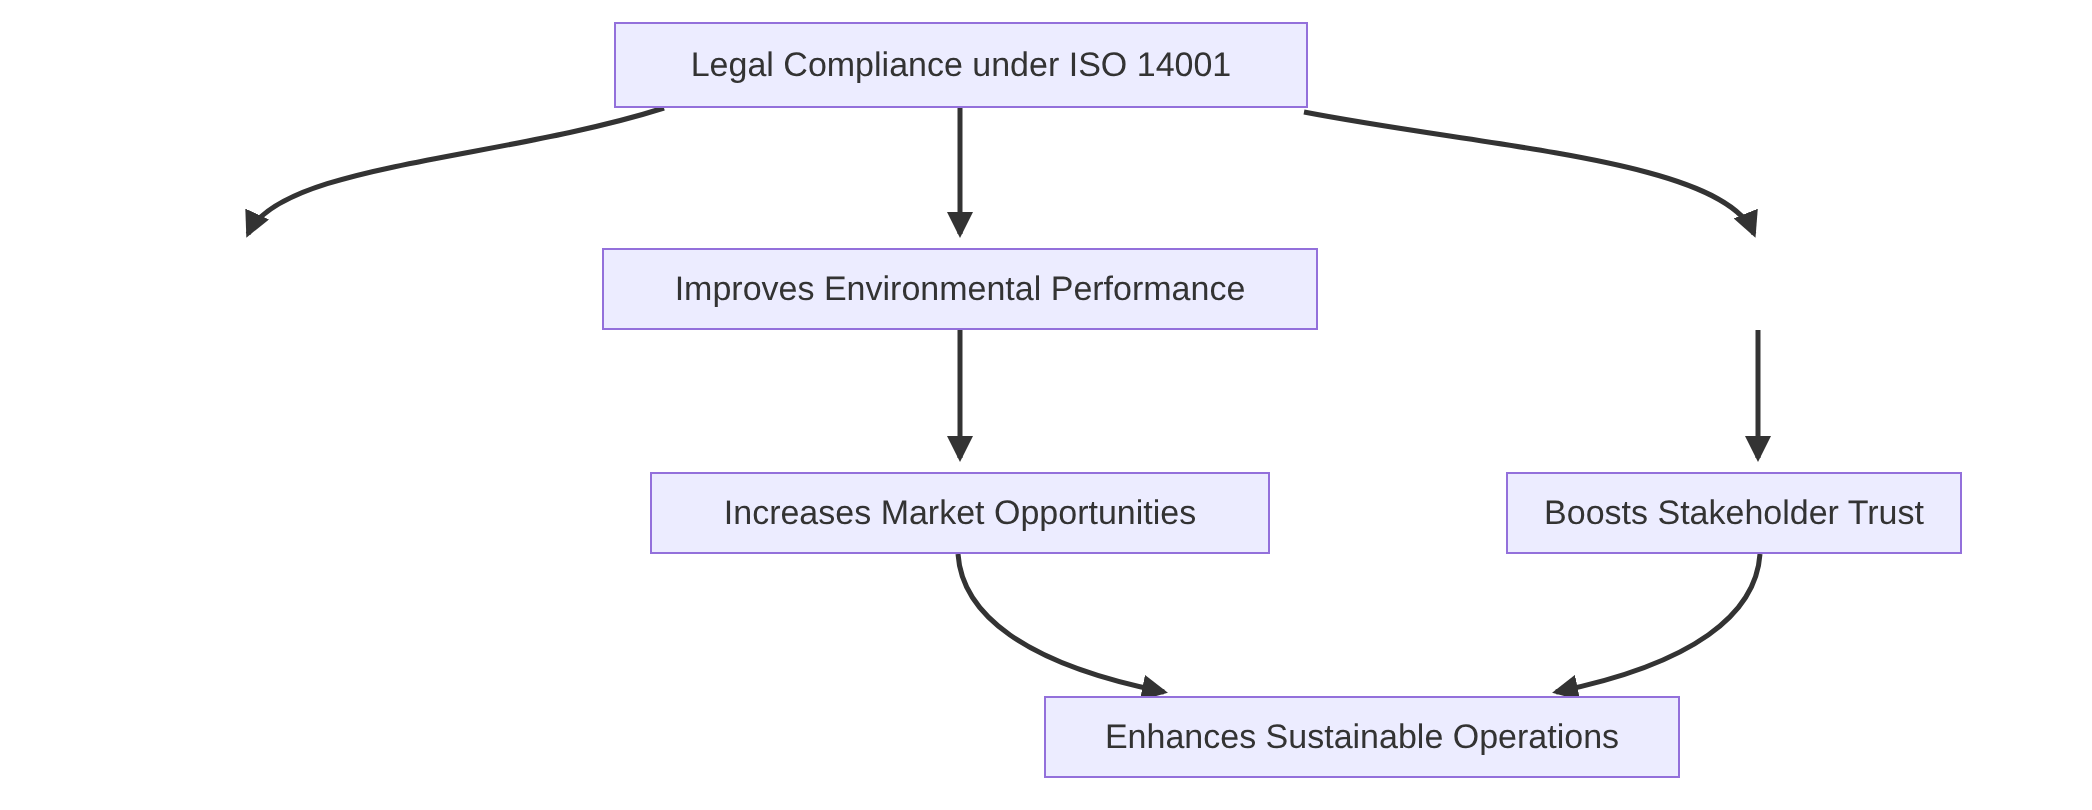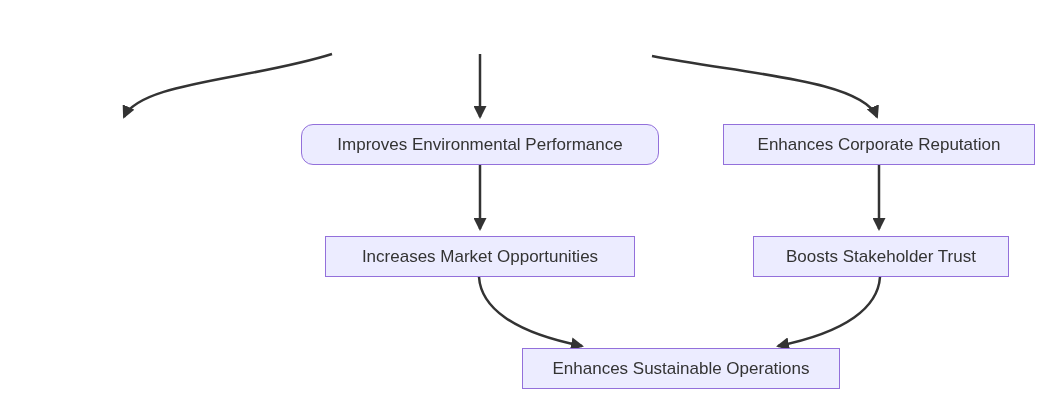--- a/index.html
+++ b/index.html
@@ -55,35 +55,35 @@
 
     <path class="edge" d="M 332 54 C 250 80, 140 82, 124 117" marker-end="url(#arrowhead)"></path>
     <path class="edge" d="M 480 54 L 480 117" marker-end="url(#arrowhead)"></path>
     <path class="edge" d="M 652 56 C 745 74, 862 80, 877 117" marker-end="url(#arrowhead)"></path>
     <path class="edge" d="M 480 165 L 480 229" marker-end="url(#arrowhead)"></path>
     <path class="edge" d="M 879 165 L 879 229" marker-end="url(#arrowhead)"></path>
     <path class="edge" d="M 479 277 C 481 307, 512 332, 582 346" marker-end="url(#arrowhead)"></path>
     <path class="edge" d="M 880 277 C 878 307, 847 332, 778 346" marker-end="url(#arrowhead)"></path>
   </svg>
 
+  <div class="node" style="left:307px; top:11px; width:347px; height:43px;">
+    <span>Legal Compliance under ISO 14001</span>
+  </div>
 
 
-  <div class="node" style="left:301px; top:124px; width:358px; height:41px;border-radius:12px;">
+  <div class="node" style="left:301px; top:124px; width:358px; height:41px;">
     <span>Improves Environmental Performance</span>
   </div>
 
-  <div class="node" style="left:723px; top:124px; width:312px; height:41px;">
-    <span>Enhances Corporate Reputation</span>
-  </div>
 
   <div class="node" style="left:325px; top:236px; width:310px; height:41px;">
     <span>Increases Market Opportunities</span>
   </div>
 
-  <div class="node" style="left:753px; top:236px; width:256px; height:41px;">
+  <div class="node" style="left:753px; top:236px; width:228px; height:41px;">
     <span>Boosts Stakeholder Trust</span>
   </div>
 
   <div class="node" style="left:522px; top:348px; width:318px; height:41px;">
     <span>Enhances Sustainable Operations</span>
   </div>
 
 </div>
 
 </body></html>

